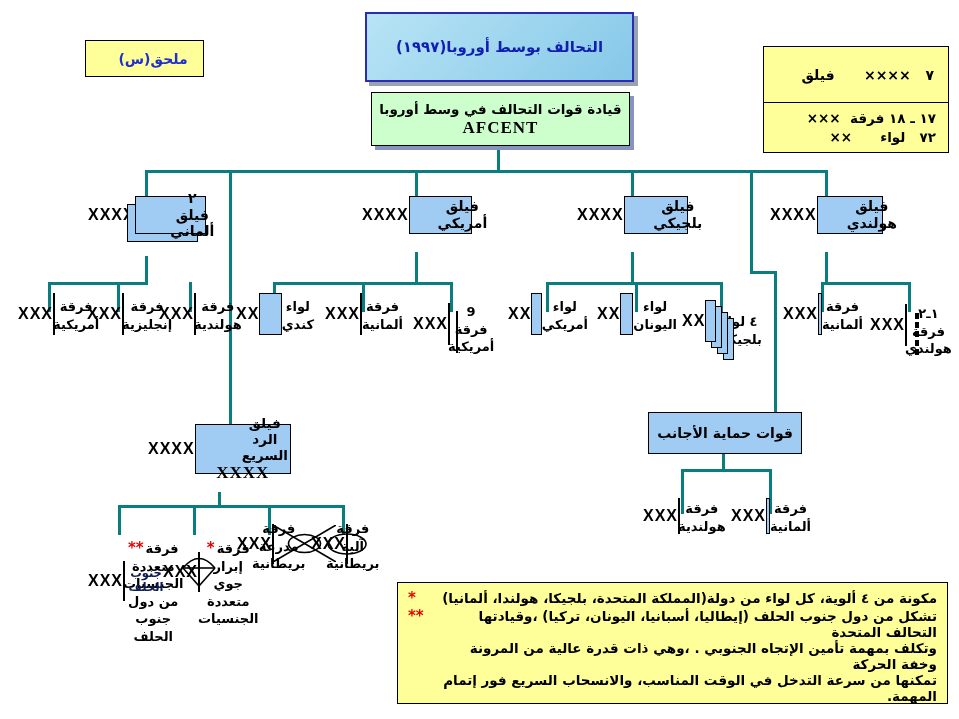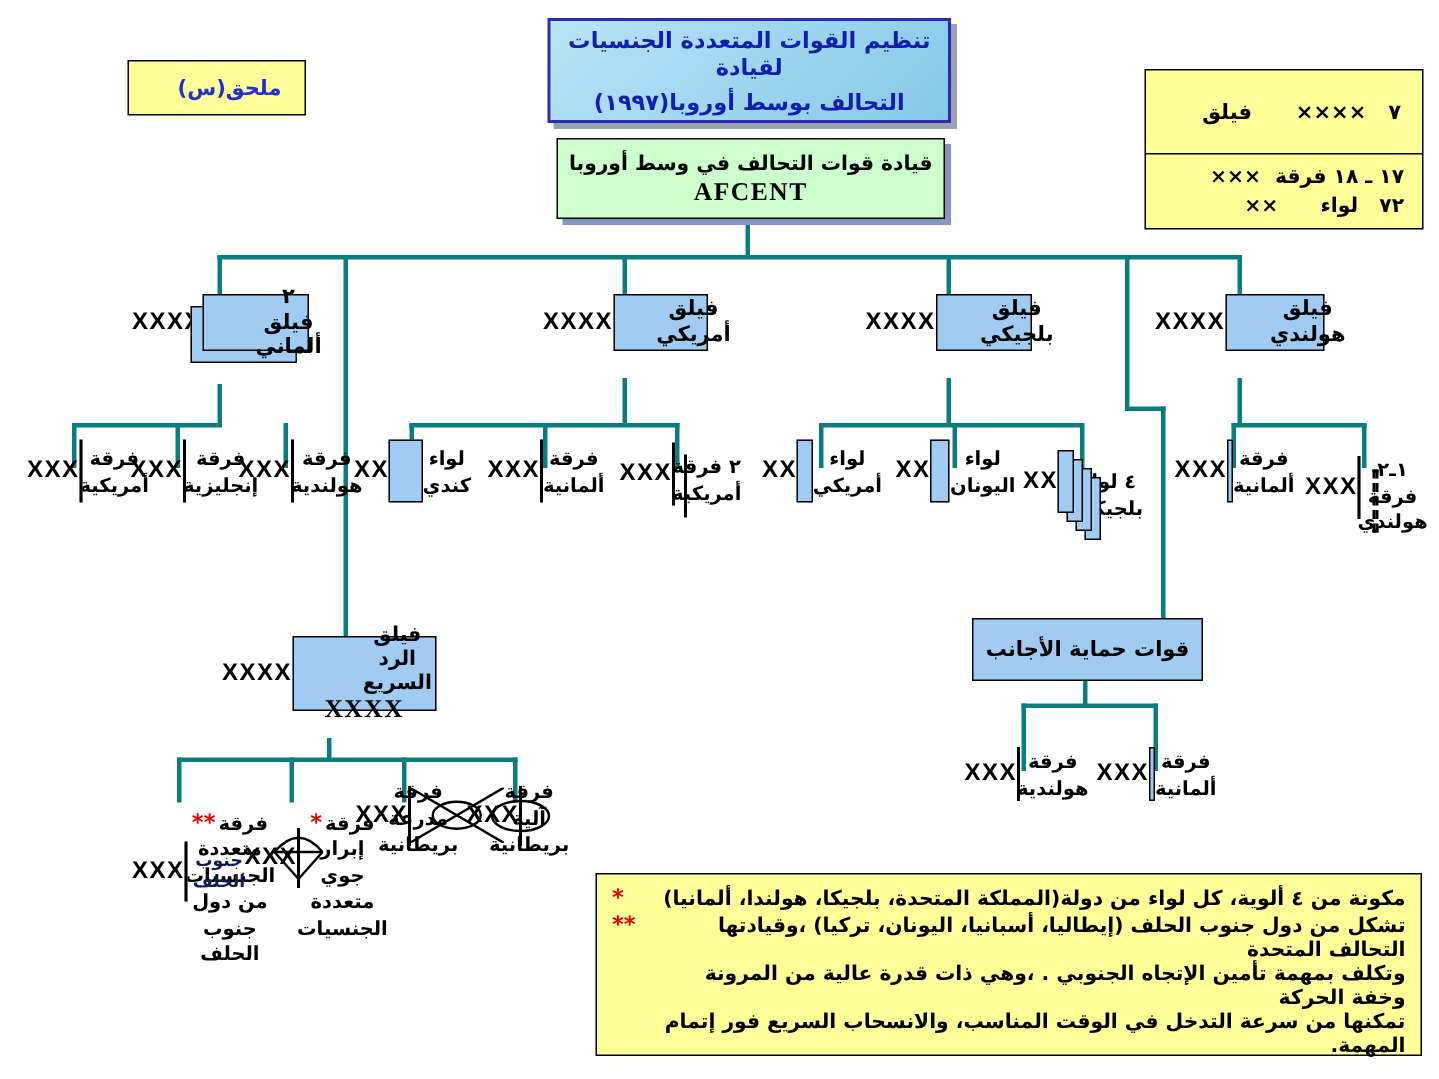--- a/index.html
+++ b/index.html
@@ -112,21 +112,20 @@
   <div class="cv" style="left:722px;top:452px;height:19px;"></div>
   <div class="ch" style="left:681px;top:469px;width:91px;"></div>
   <div class="cv" style="left:681px;top:469px;height:45px;"></div>
   <div class="cv" style="left:769px;top:469px;height:45px;"></div>
 
   <div class="annex" style="left:85px;top:40px;width:100px;height:35px;padding-left:17px;">
     <span>ملحق(س)</span>
   </div>
 
   <div class="titlebox" style="left:365px;top:12px;width:265px;height:66px;">
-    <div>تنظيم القوات المتعددة الجنسيات لقيادة</div>
     <div>التحالف بوسط أوروبا(١٩٩٧)</div>
   </div>
 
   <div class="legend" style="left:763px;top:46px;width:186px;height:107px;">
     <div class="legend-top">
       <span>٧   ××××      فيلق</span>
     </div>
     <div class="legend-bottom">
       <div class="legend-line">١٧ ـ ١٨ فرقة  ×××</div>
       <div class="legend-line">٧٢   لواء      ××</div>
@@ -213,21 +212,21 @@
         <div class="face"></div>
       </div>
     <div class="cap">فرقة ألمانية</div>
   </div>
   <div class="unit" style="left:413px;top:293px;width:78px;">
     <div class="rank">XXX</div>
     <div class="stack" style="height:42px;">
       <div class="ghost" style="left:8px;top:8px;"></div>
       <div class="face"></div>
     </div>
-    <div class="cap" style="margin-top:10px;">٢ فرقة أمريكية</div>
+    <div class="cap" style="margin-top:10px;">9 فرقة أمريكية</div>
   </div>
 
   <div class="unit" style="left:508px;top:293px;width:80px;">
     <div class="rank">XX</div>
     <div class="stack" style="height:42px;">
         <div class="face"></div>
       </div>
     <div class="cap">لواء أمريكي</div>
   </div>
   <div class="unit" style="left:597px;top:293px;width:80px;">

